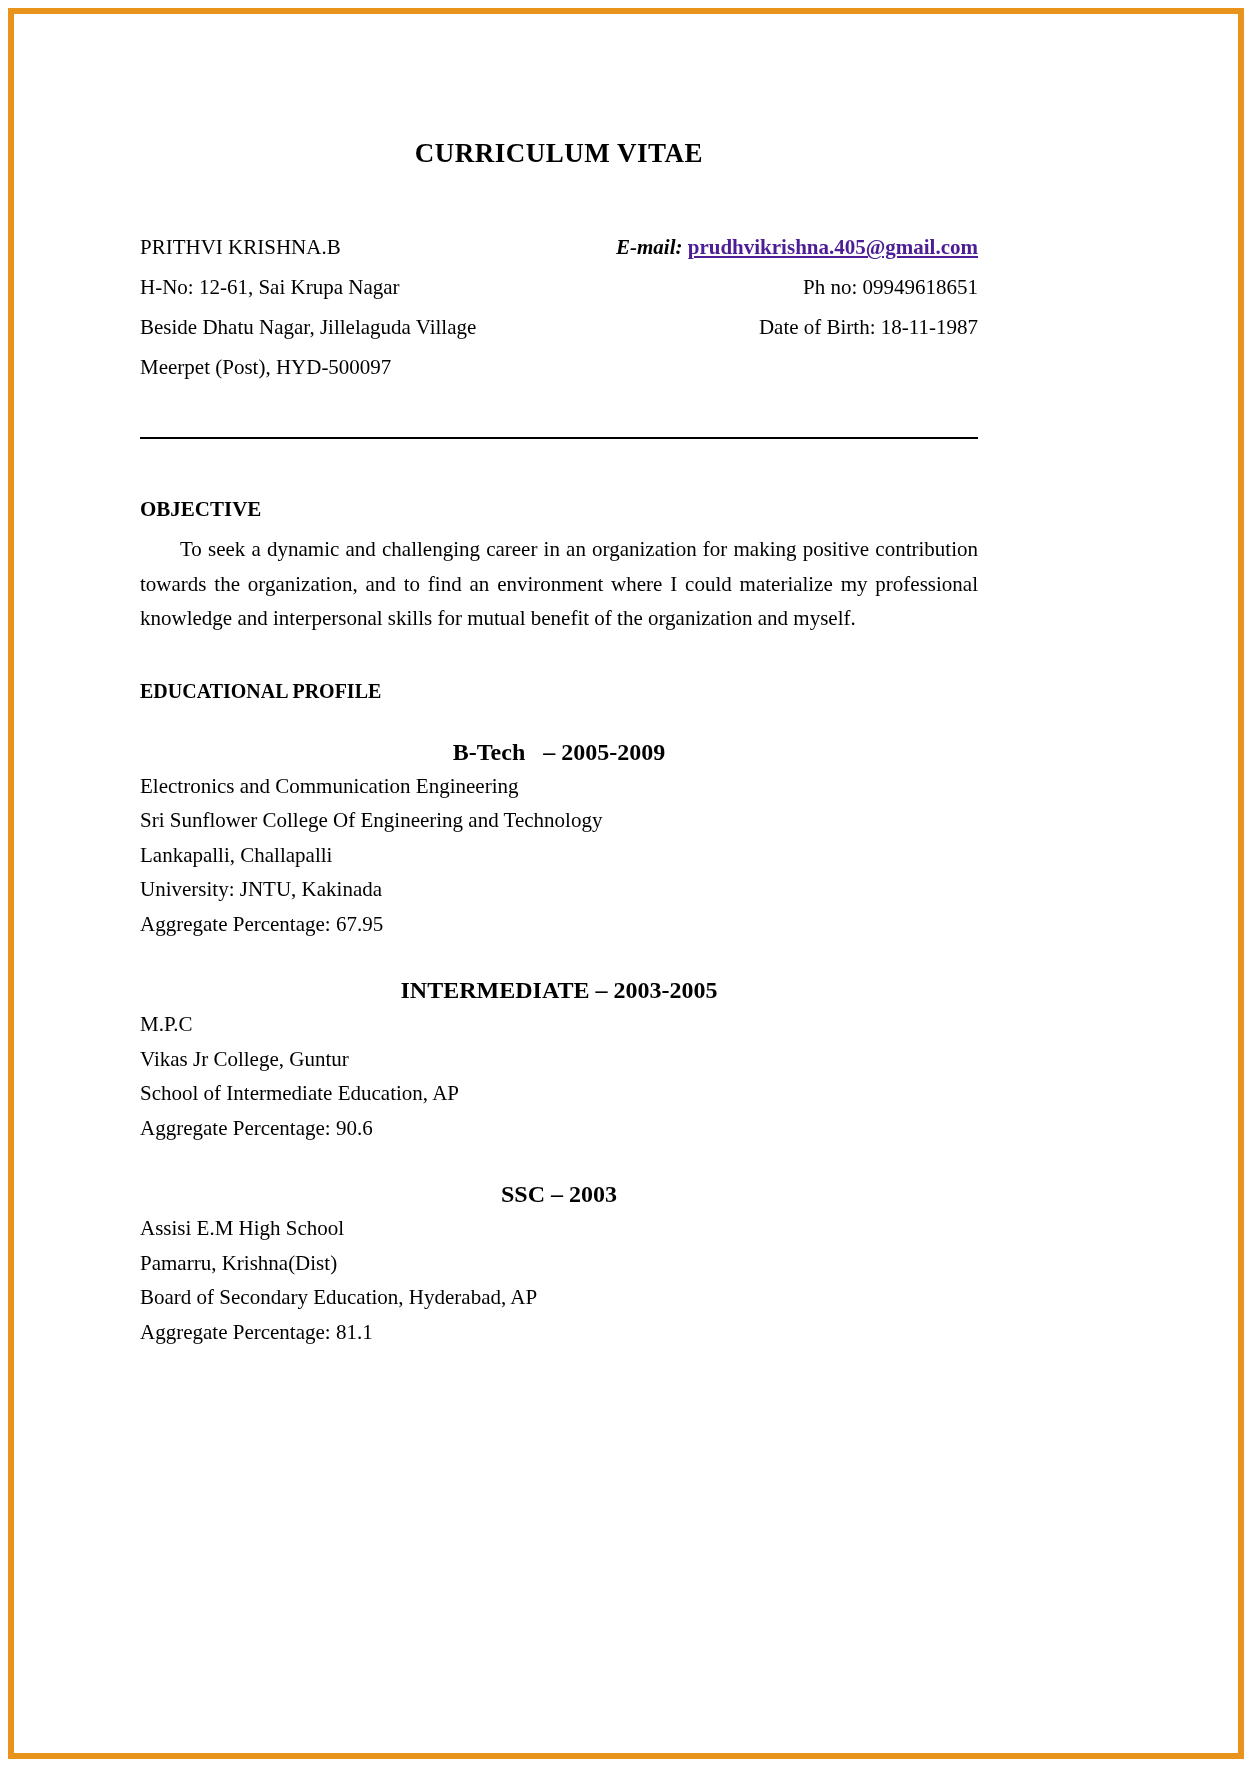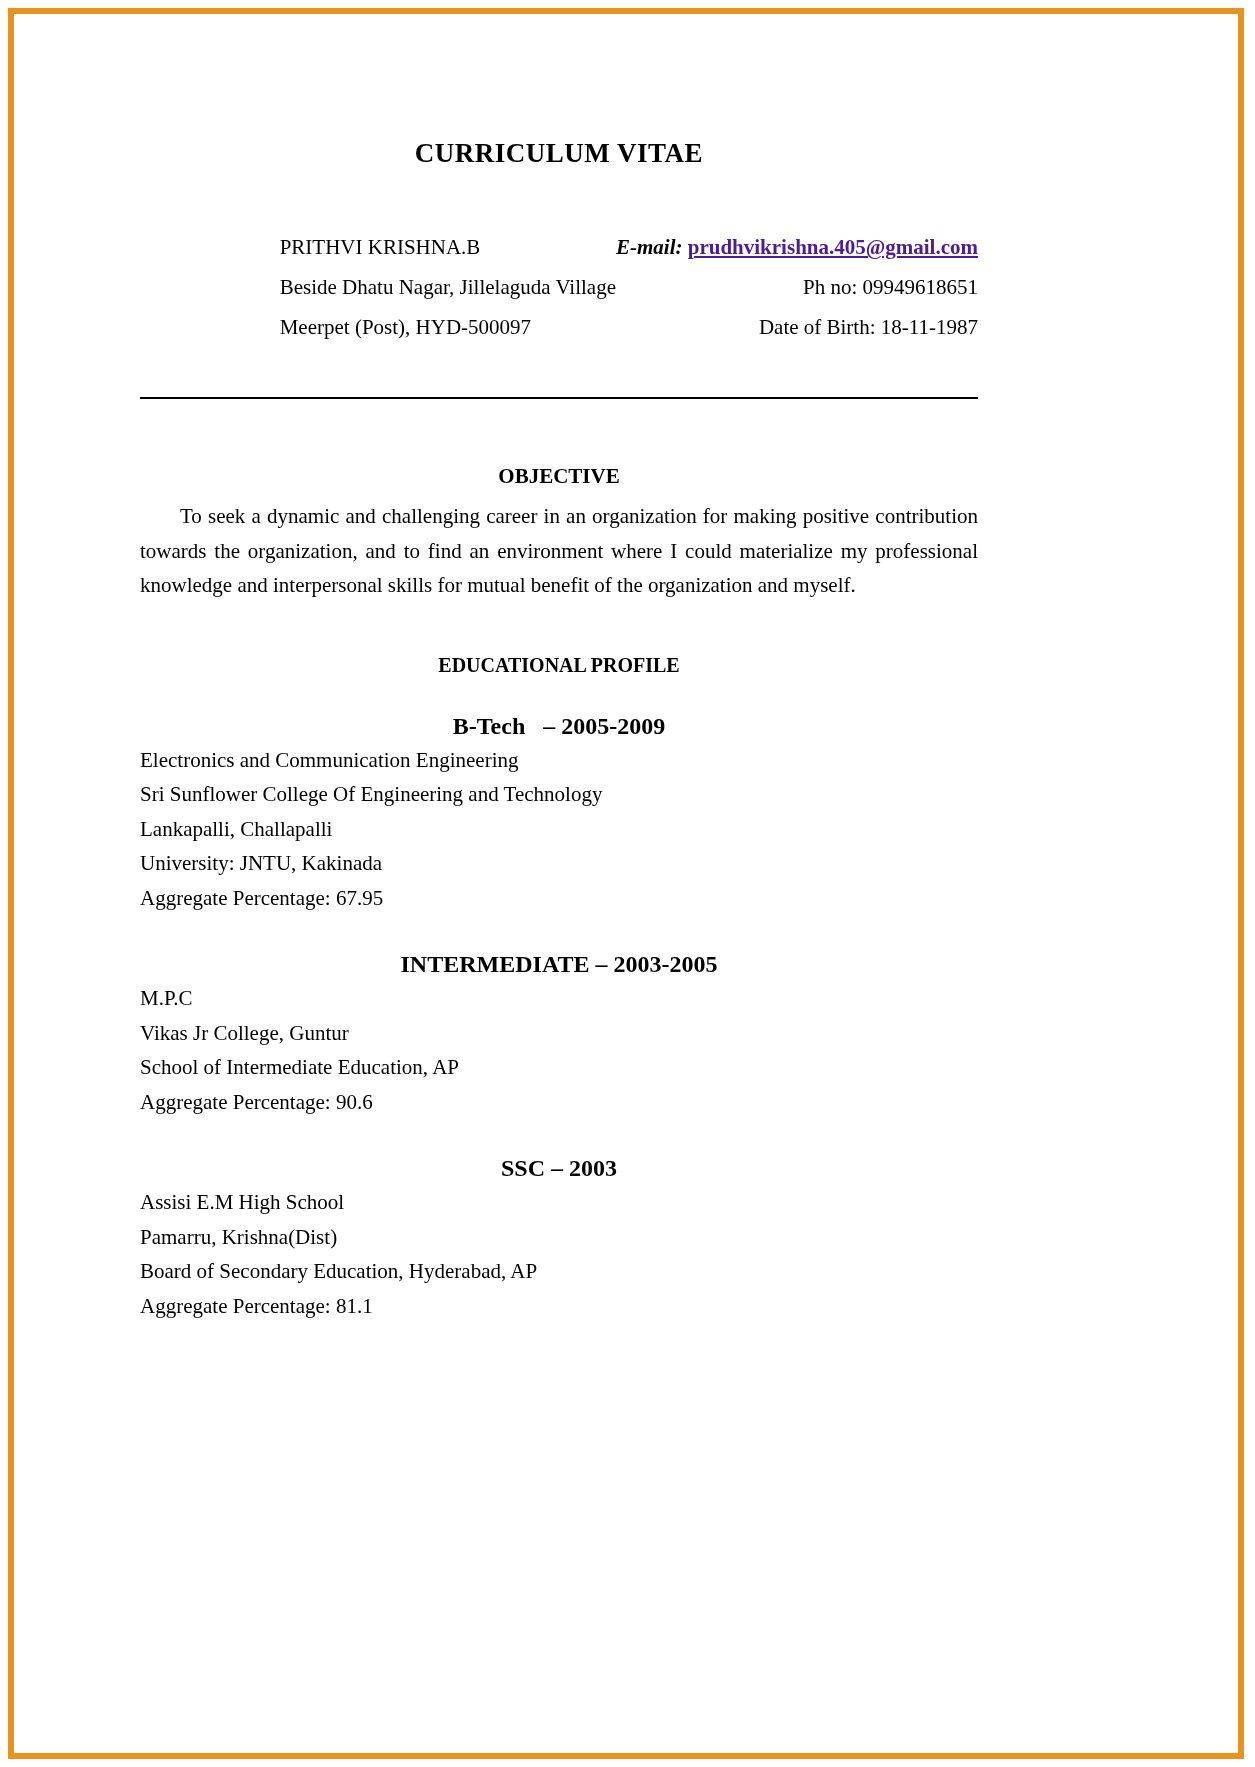--- a/index.html
+++ b/index.html
@@ -33,21 +33,21 @@
     margin: 0;
     padding-top: 138px;
     text-align: center;
     font-size: 27px;
     font-weight: bold;
     letter-spacing: 0.5px;
   }
 
   .header-row {
     display: flex;
-    justify-content: flex-end;
+    justify-content: space-between;
     margin-top: 58px;
     font-size: 21px;
   }
 
   .header-left div,
   .header-right div {
     line-height: 40px;
     white-space: nowrap;
   }
 
@@ -63,25 +63,24 @@
   }
 
   .divider {
     border: none;
     border-top: 2px solid #000000;
     margin: 50px 0 0 0;
     width: 100%;
   }
 
   .section-heading {
-    margin: 7px;
+    margin: 0;
     padding-top: 58px;
     font-size: 21px;
     font-weight: bold;
-    text-align: center;
   }
 
   .section-heading.large {
     font-size: 20px;
     padding-top: 44px;
   }
 
   .objective-text {
     margin: 10px 0 0 0;
     font-size: 21px;
@@ -112,20 +111,21 @@
 <div class="page">
   <div class="border-frame"></div>
 
   <div class="content">
 
     <h1 class="doc-title">CURRICULUM VITAE</h1>
 
     <div class="header-row">
       <div class="header-left">
         <div>PRITHVI KRISHNA.B</div>
+        <div>H-No: 12-61, Sai Krupa Nagar</div>
         <div>Beside Dhatu Nagar, Jillelaguda Village</div>
         <div>Meerpet (Post), HYD-500097</div>
       </div>
       <div class="header-right">
         <div>
           <span class="bold">E-mail:</span>
           <a class="email-link">prudhvikrishna.405@gmail.com</a>
         </div>
         <div>Ph no: 09949618651</div>
         <div>Date of Birth: 18-11-1987</div>

